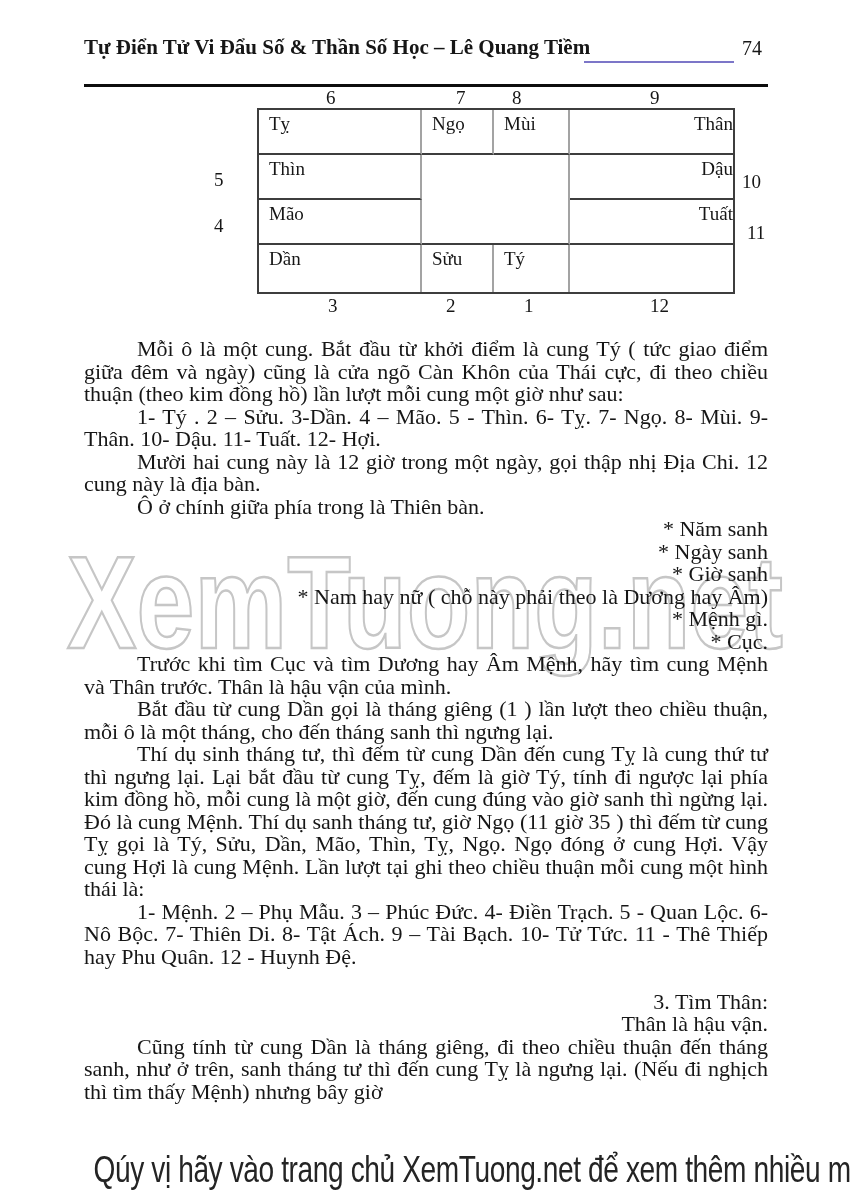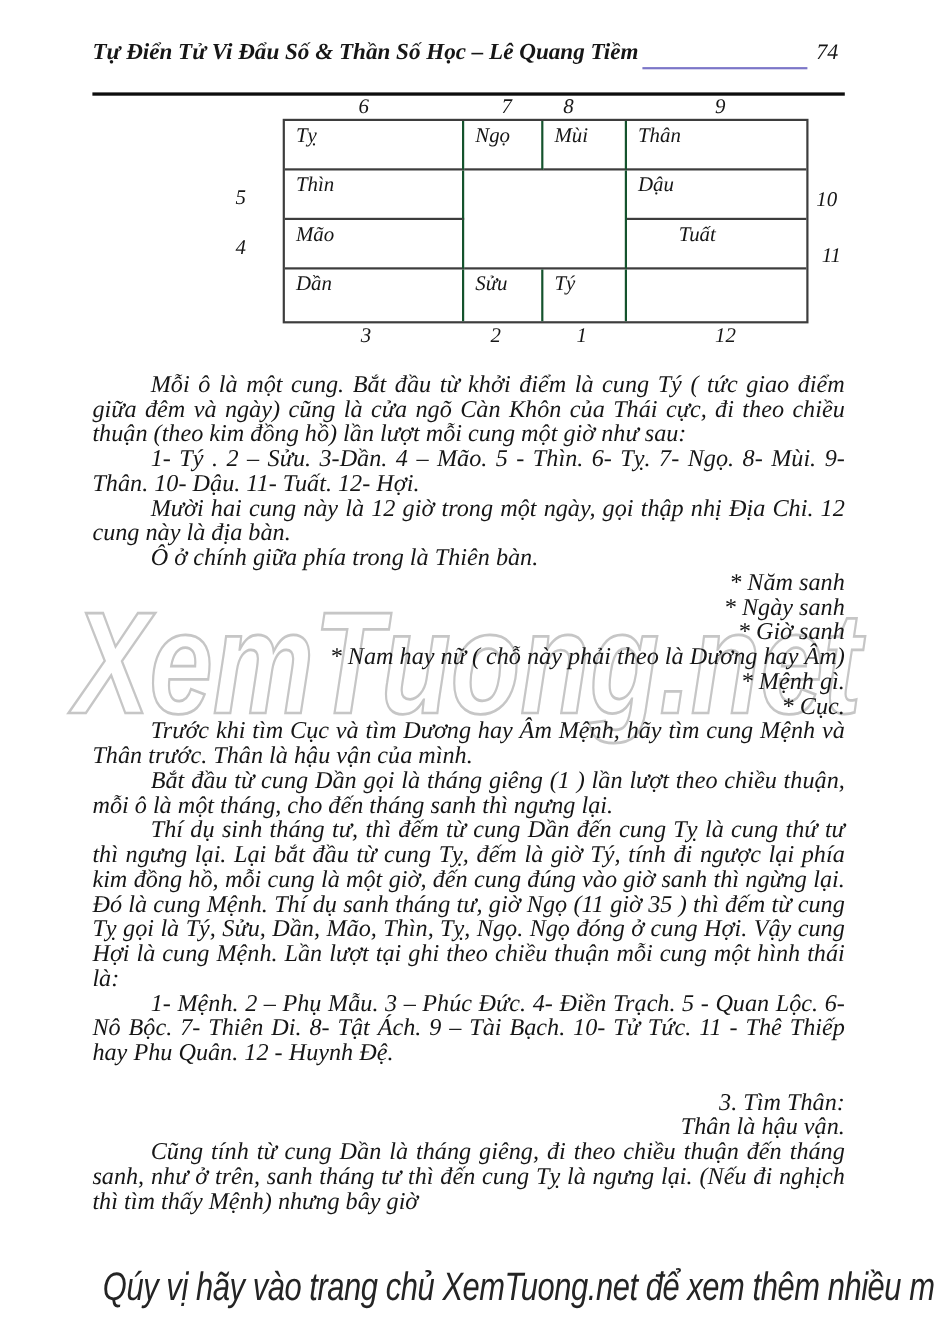--- a/index.html
+++ b/index.html
@@ -1,41 +1,41 @@
 <!DOCTYPE html>
 <html><head>
 <meta charset="utf-8">
 <style>
   * { box-sizing: border-box; margin: 0; padding: 0; }
   html, body { width: 850px; height: 1203px; background: #ffffff; }
   .page {
     position: relative; width: 850px; height: 1203px;
-    font-family: "Liberation Serif", serif; color: #161616; overflow: hidden; font-style: italic;
+    font-family: "Liberation Serif", serif; color: #161616; overflow: hidden;
   }
 
   
   .header-title { position: absolute; left: 84px; top: 35px; font-size: 21px; font-weight: 700; }
   .page-num   { position: absolute; left: 742px; top: 37px; font-size: 20px; }
   .link-line  { position: absolute; left: 584px; top: 61px; width: 150px; height: 2px; background: #7c76c8; }
   .top-rule   { position: absolute; left: 84px; top: 84px; width: 684px; height: 3px; background: #0d0d0d; }
 
   
   .zodiac-table {
     position: absolute; left: 257px; top: 108px;
     display: grid;
     grid-template-columns: 163px 72px 76px 163px;
     grid-template-rows: 45px 45px 45px 47px;
     border: 2px solid #3d3d3d;
     z-index: 2; background: transparent;
   }
   .zcell {
-    border-right: 2px solid #14532d; border-bottom: 2px solid #3d3d3d;
+    border-right: 2px solid #a3a3a3; border-bottom: 2px solid #3d3d3d;
     font-size: 19px; padding: 2px 0 0 10px; line-height: 24px;
   }
-  .no-r { border-right: none; }
+  .no-r { border-right: none; text-align: right; }
   .no-b { border-bottom: none; }
   .c-ty   { grid-row: 1; grid-column: 1; }
   .c-ngo  { grid-row: 1; grid-column: 2; }
   .c-mui  { grid-row: 1; grid-column: 3; }
   .c-than { grid-row: 1; grid-column: 4; }
   .c-thin { grid-row: 2; grid-column: 1; }
   .c-center { grid-row: 2 / 4; grid-column: 2 / 4; }
   .c-dau  { grid-row: 2; grid-column: 4; }
   .c-mao  { grid-row: 3; grid-column: 1; }
   .c-tuat { grid-row: 3; grid-column: 4; padding-left: 47px; }

